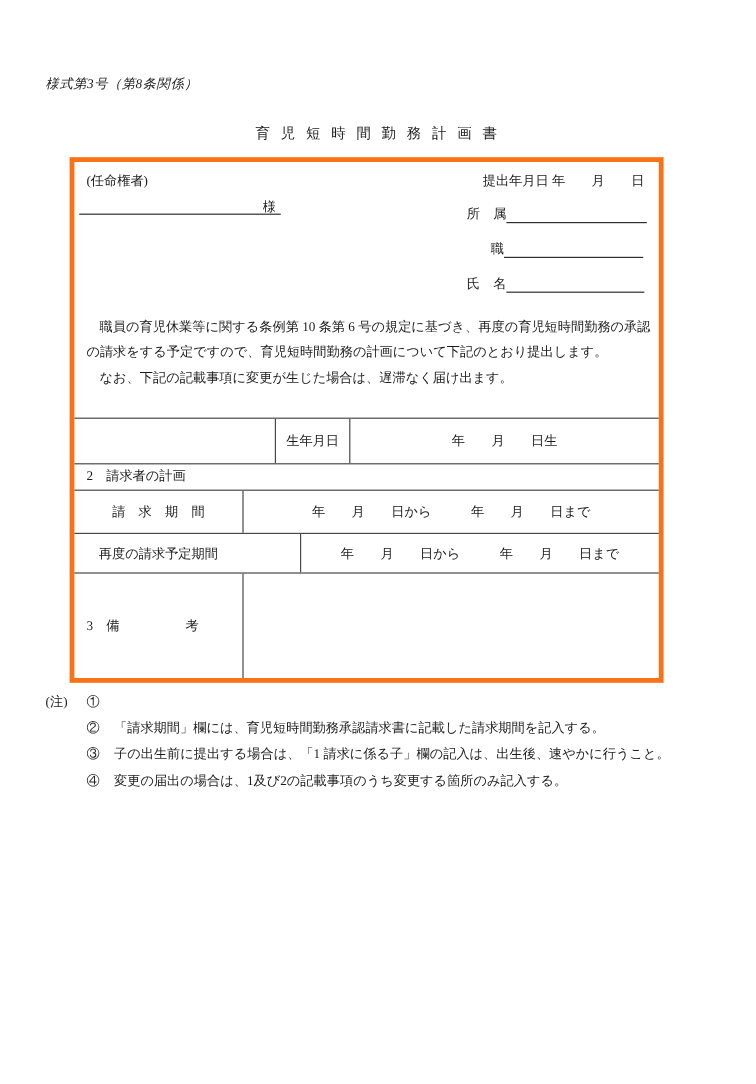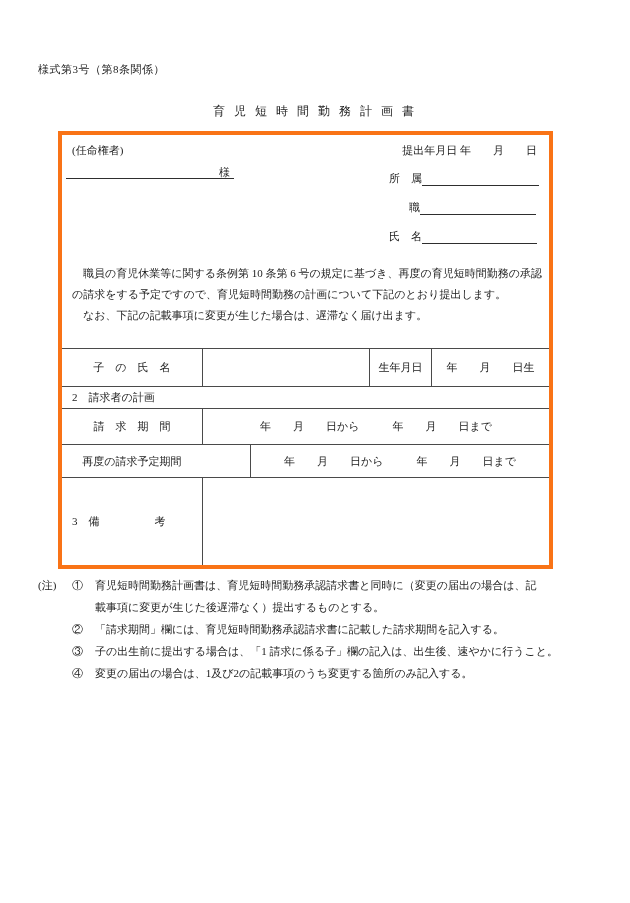--- a/index.html
+++ b/index.html
@@ -8,21 +8,21 @@
     width:630px; height:903px;
     margin:0 auto;
     background:#ffffff;
     color:#1c1c1c;
     font-family:"Liberation Serif","DejaVu Serif",serif;
     font-size:11px;
     overflow:hidden;
   }
   .form-number {
     position:absolute; left:38px; top:62px;
-    font-size:11px; letter-spacing:0.5px; white-space:nowrap;
+    font-size:11px; letter-spacing:0.5px; white-space:nowrap;font-style:italic;
   }
   .page-title {
     position:absolute; left:0; right:0; top:103px;
     text-align:center; font-size:12px; letter-spacing:3px; white-space:nowrap;
   }
   .form-table {
     position:absolute; left:58px; top:131px;
     width:495px; height:438px;
     border:4px solid #f97316;
     box-sizing:border-box;
@@ -109,21 +109,20 @@
 
       <div class="body-text">
         <div>　職員の育児休業等に関する条例第 10 条第 6 号の規定に基づき、再度の育児短時間勤務の承認</div>
         <div>の請求をする予定ですので、育児短時間勤務の計画について下記のとおり提出します。</div>
         <div>　なお、下記の記載事項に変更が生じた場合は、遅滞なく届け出ます。</div>
       </div>
     </div>
 
 
     <div class="row child-row">
-      <div class="cell label-cell">子　の　氏　名</div>
       <div class="cell child-name-cell"></div>
       <div class="cell birth-label-cell">生年月日</div>
       <div class="cell grow-cell">年　　月　　日生</div>
     </div>
 
     <div class="sec-title">2　請求者の計画</div>
 
     <div class="row period-row">
       <div class="cell label-cell">請　求　期　間</div>
       <div class="cell grow-cell">年　　月　　日から　　　年　　月　　日まで</div>
@@ -138,24 +137,20 @@
       <div class="cell label-cell remarks-label">3　備　　　　　考</div>
       <div class="cell remarks-value"></div>
     </div>
 
   </div>
 
   <div class="notes">
     <div class="note">
       <span class="note-prefix">(注)</span>
       <span class="note-marker">①</span>
-      <span class="note-text">
-        <div>育児短時間勤務計画書は、育児短時間勤務承認請求書と同時に（変更の届出の場合は、記</div>
-        <div>載事項に変更が生じた後遅滞なく）提出するものとする。</div>
-      </span>
     </div>
     <div class="note">
       <span class="note-prefix"></span>
       <span class="note-marker">②</span>
       <span class="note-text">
         <div>「請求期間」欄には、育児短時間勤務承認請求書に記載した請求期間を記入する。</div>
       </span>
     </div>
     <div class="note">
       <span class="note-prefix"></span>

